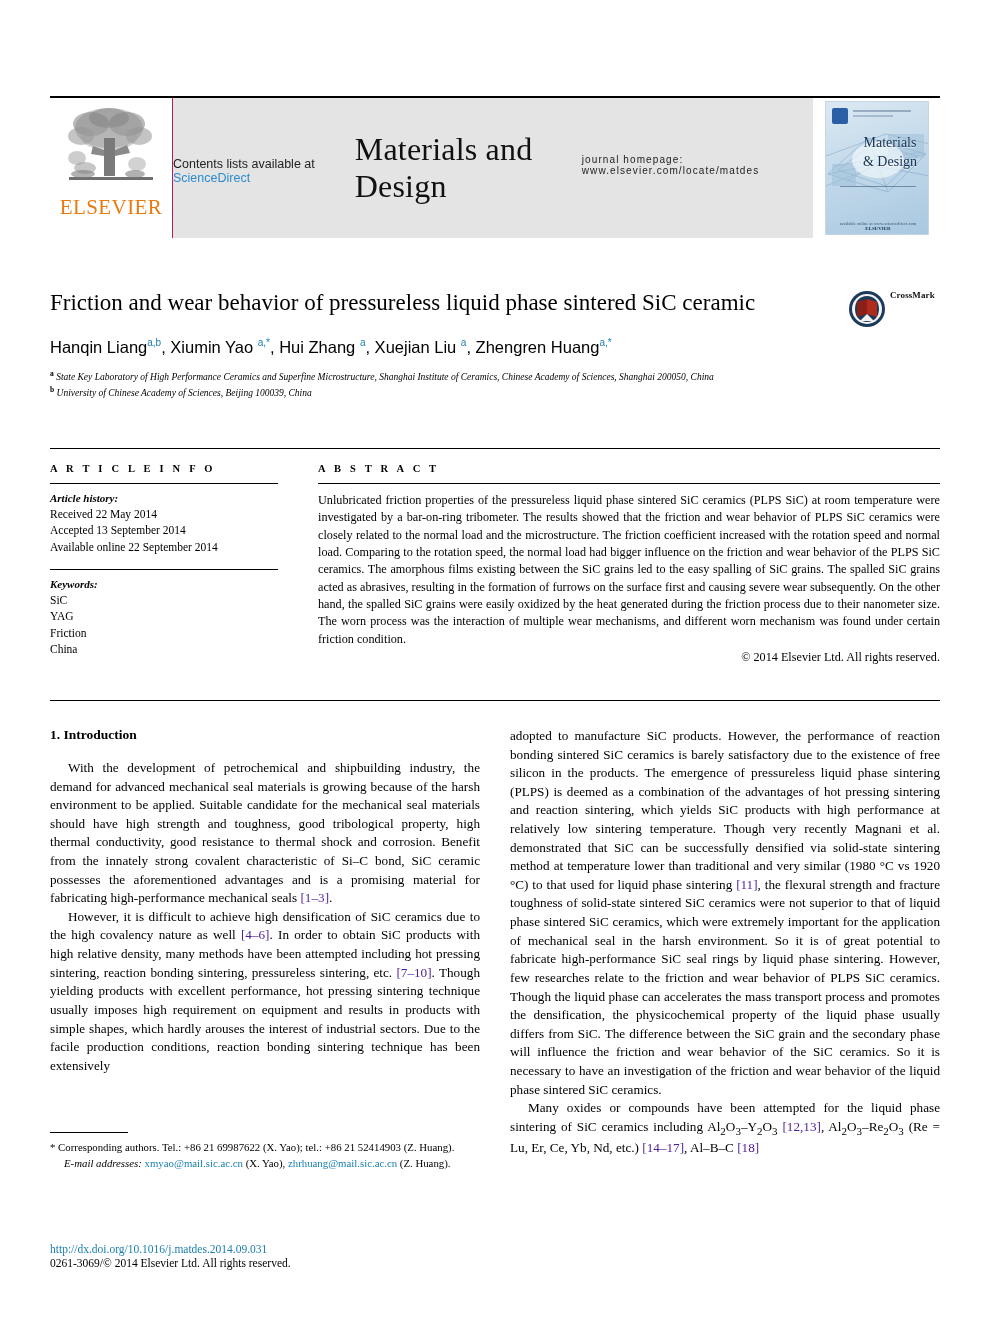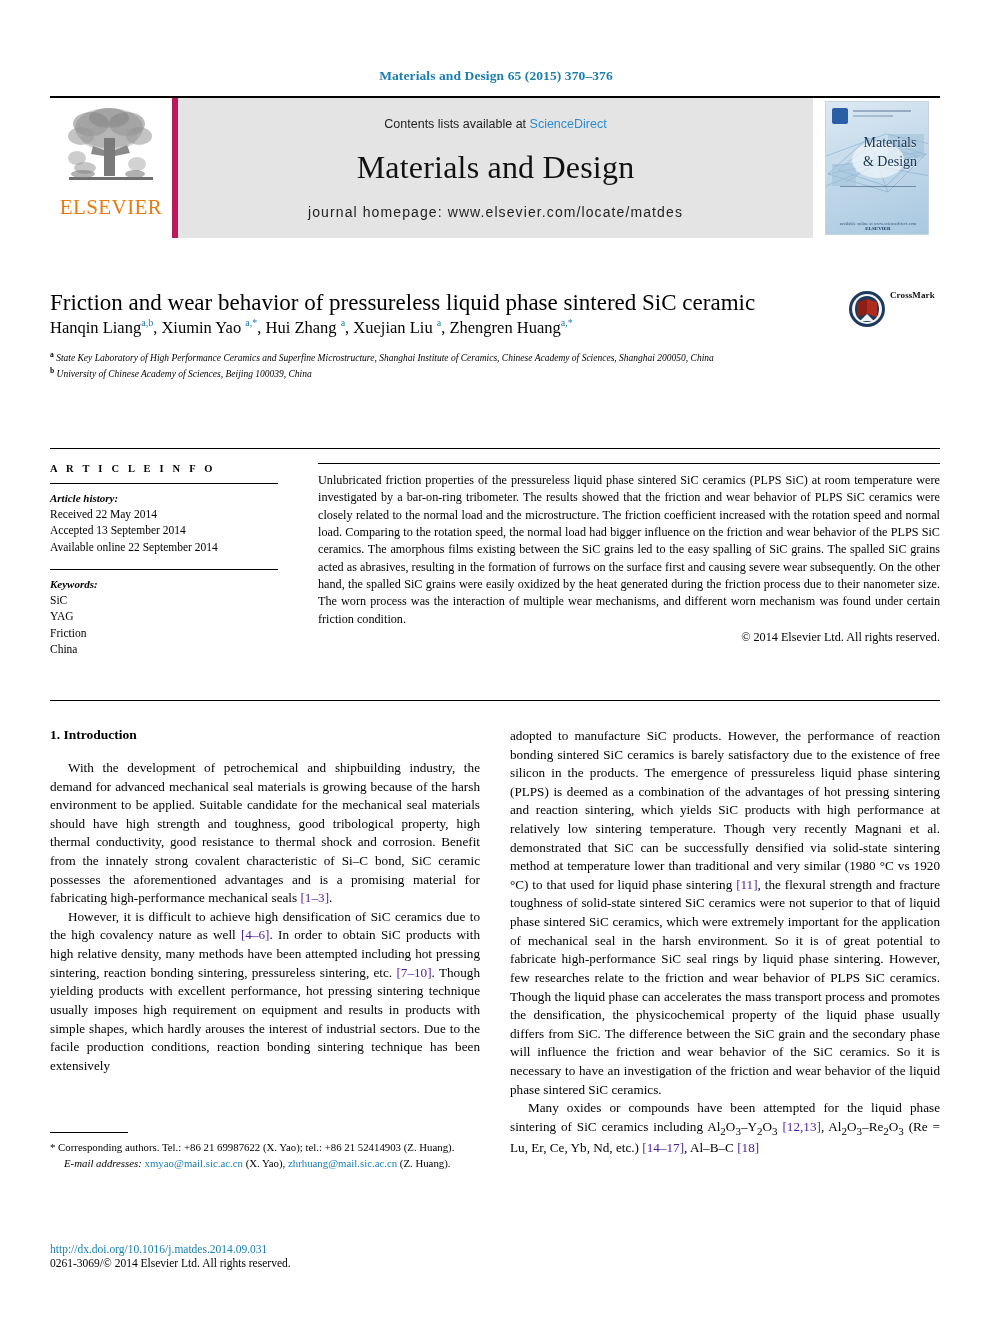--- a/index.html
+++ b/index.html
@@ -70,24 +70,23 @@
     font-size: 21px;
     letter-spacing: 0.4px;
     color: #E87B10;
     line-height: 1;
     margin-top: 1px;
   }
   .journal-cell {
     flex: 1 1 auto;
     background: #e4e4e4;
     display: flex;
-    flex-direction: column;
     align-items: center;
     justify-content: center;
-    border-left: 6px solid #be185d;
+    border-left: 1px solid #be185d;
     border-right: 1px solid #fff;
     position: relative;
   }
   .contents-line {
     font-family: "Liberation Sans", sans-serif;
     font-size: 12.5px;
     color: #222;
     margin-top: 6px;
   }
   .contents-line .sd {
@@ -96,21 +95,21 @@
   .journal-title {
     font-family: "Liberation Serif", serif;
     font-size: 32px;
     color: #111;
     margin-top: 18px;
     margin-bottom: 18px;
     letter-spacing: 0.2px;
   }
   .homepage-line {
     font-family: "Liberation Sans", sans-serif;
-    font-size: 14px;
+    font-size: 10px;
     letter-spacing: 1.1px;
     color: #222;
     margin-bottom: 6px;
   }
   .cover-cell {
     width: 126px;
     flex: 0 0 126px;
     display: flex;
     align-items: center;
     justify-content: center;
@@ -230,22 +229,23 @@
     flex: 0 0 38px;
   }
   .crossmark-label {
     font-family: "Liberation Serif", serif;
     font-size: 9px;
     font-weight: bold;
     color: #111;
     letter-spacing: 0.1px;
   }
   .authors {
-    font-family: Liberation Serif, serif;
+    font-family: Liberation Sans, sans-serif;
     font-size: 16.5px;
+    margin-top: 20px;
     color: #000;
   }
   .authors sup {
     font-size: 10px;
     color: #1a7eb0;
     vertical-align: super;
   }
   .affil {
     font-family: "Liberation Serif", serif;
     font-style: italic;
@@ -396,21 +396,20 @@
     font-size: 11.5px;
     color: #000;
     margin: 0;
   }
 </style>
 </head>
 <body>
 
 <div class="page">
 
-  <div class="running-head">Materials and Design 65 (2015) 370–376</div>
 
   <div class="masthead">
     <div class="masthead-inner">
 
       <div class="elsevier-cell">
         <svg class="elsevier-tree" viewBox="0 0 96 94">
           <g fill="#8a8a8a">
             <ellipse cx="46" cy="26" rx="34" ry="20" fill="#9a9a9a" opacity="0.55"></ellipse>
             <ellipse cx="28" cy="22" rx="18" ry="12" fill="#8c8c8c" opacity="0.6"></ellipse>
             <ellipse cx="64" cy="22" rx="18" ry="12" fill="#8c8c8c" opacity="0.6"></ellipse>
@@ -508,20 +507,21 @@
       <div class="info-gap"></div>
       <hr class="hr-thin">
       <div class="info-label">Keywords:</div>
       <div class="info-line">SiC</div>
       <div class="info-line">YAG</div>
       <div class="info-line">Friction</div>
       <div class="info-line">China</div>
     </div>
 
     <div class="abs-col">
+      <div class="sec-head">A B S T R A C T</div>
       <hr class="hr-thin">
       <p class="abs-text">Unlubricated friction properties of the pressureless liquid phase sintered SiC ceramics (PLPS SiC) at room temperature were investigated by a bar-on-ring tribometer. The results showed that the friction and wear behavior of PLPS SiC ceramics were closely related to the normal load and the microstructure. The friction coefficient increased with the rotation speed and normal load. Comparing to the rotation speed, the normal load had bigger influence on the friction and wear behavior of the PLPS SiC ceramics. The amorphous films existing between the SiC grains led to the easy spalling of SiC grains. The spalled SiC grains acted as abrasives, resulting in the formation of furrows on the surface first and causing severe wear subsequently. On the other hand, the spalled SiC grains were easily oxidized by the heat generated during the friction process due to their nanometer size. The worn process was the interaction of multiple wear mechanisms, and different worn mechanism was found under certain friction condition.</p>
       <div class="abs-copy">© 2014 Elsevier Ltd. All rights reserved.</div>
     </div>
 
   </div>
 
   <div class="body-wrap">
 
     <div class="col left">

